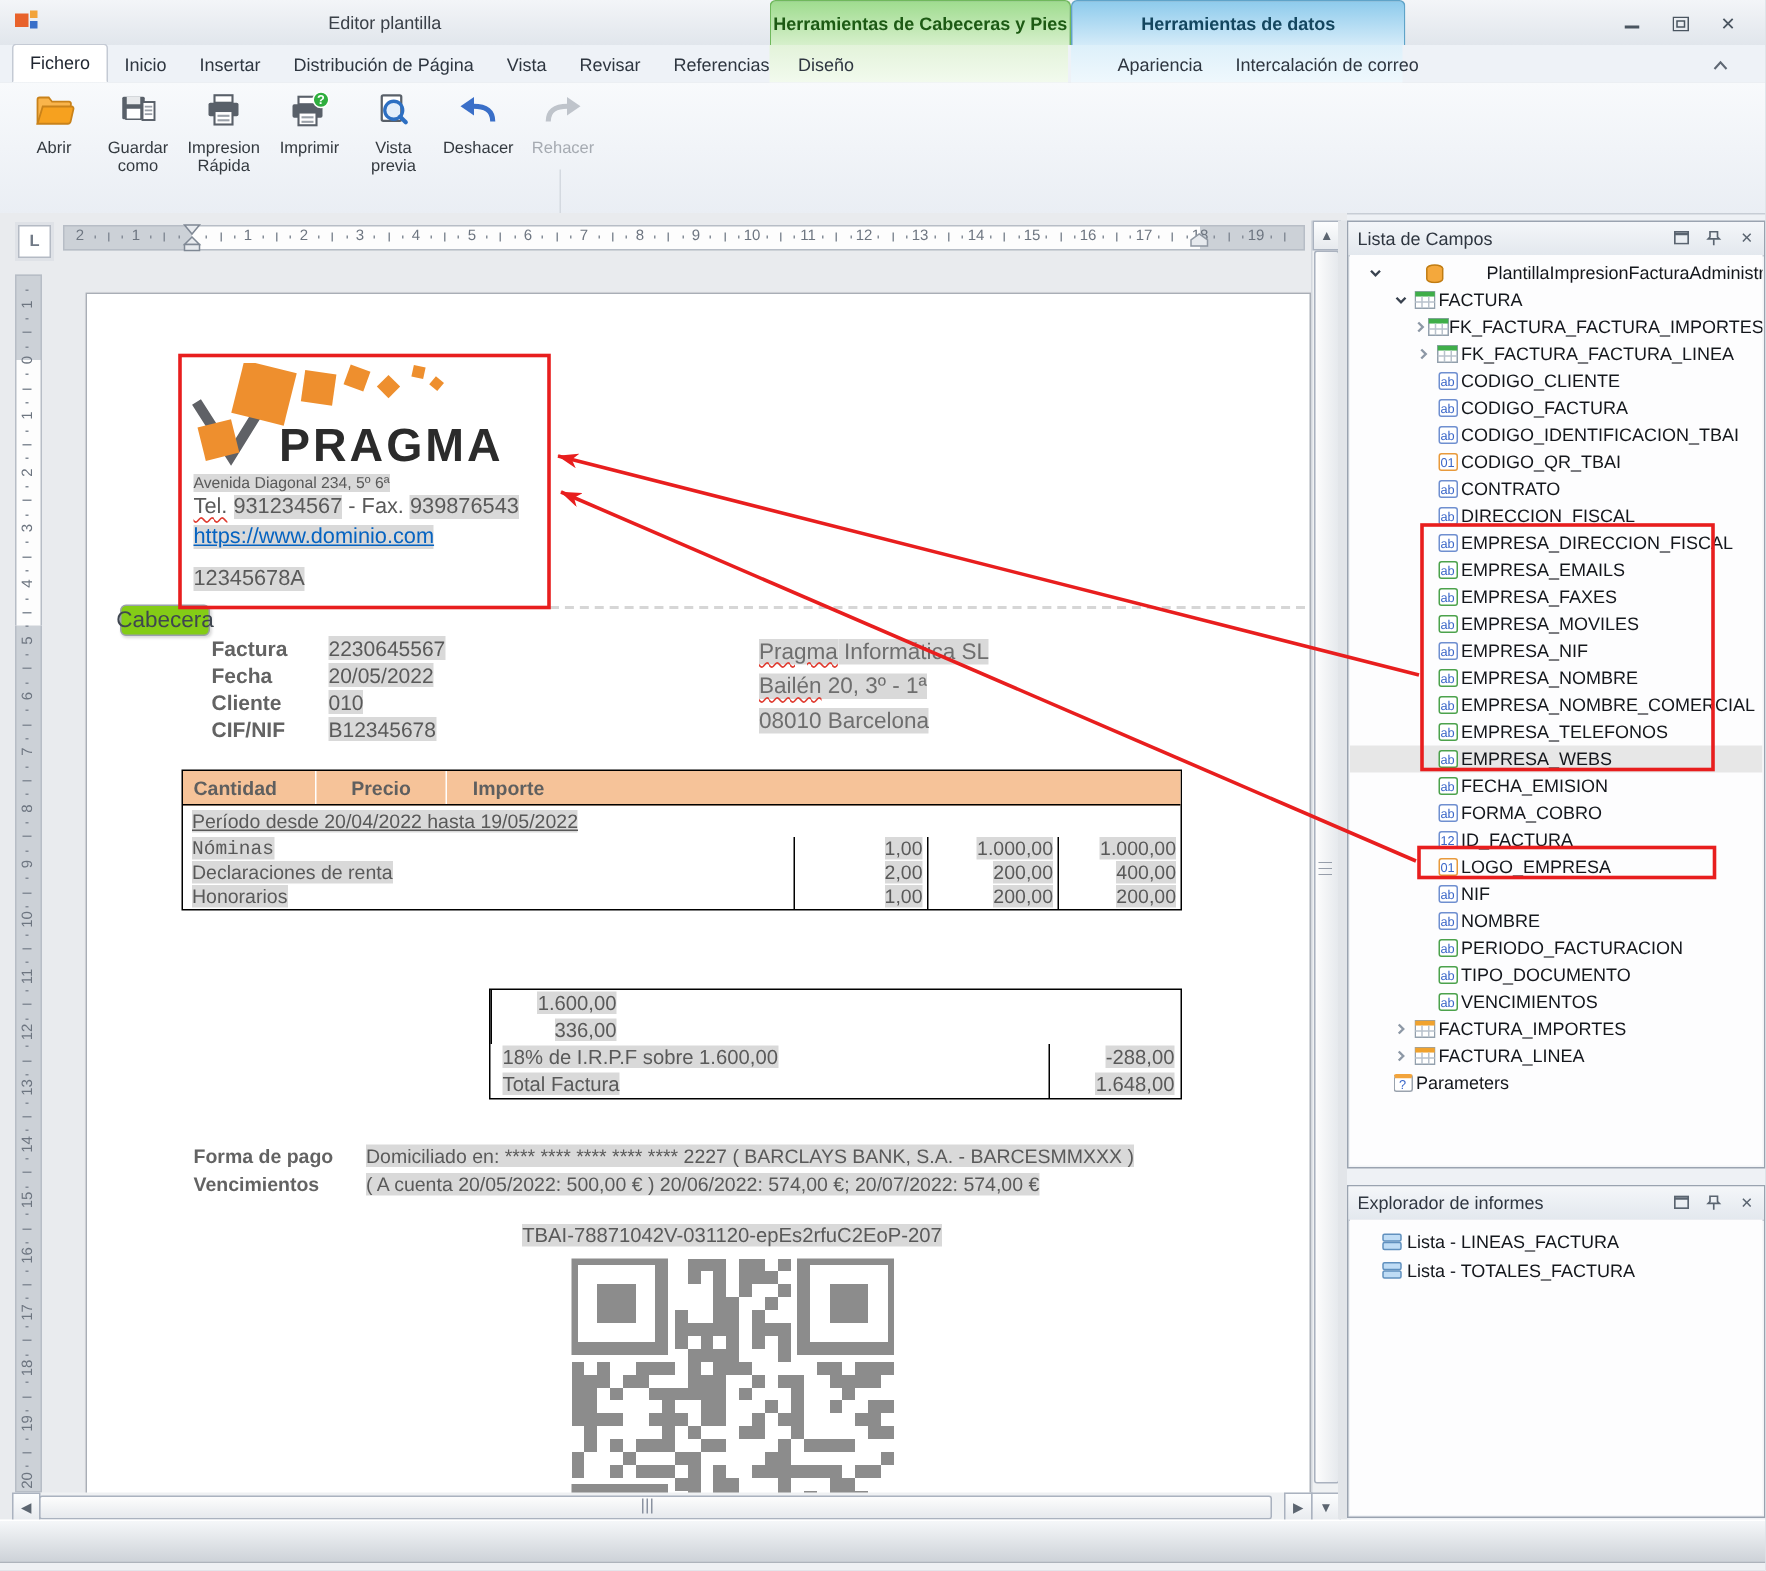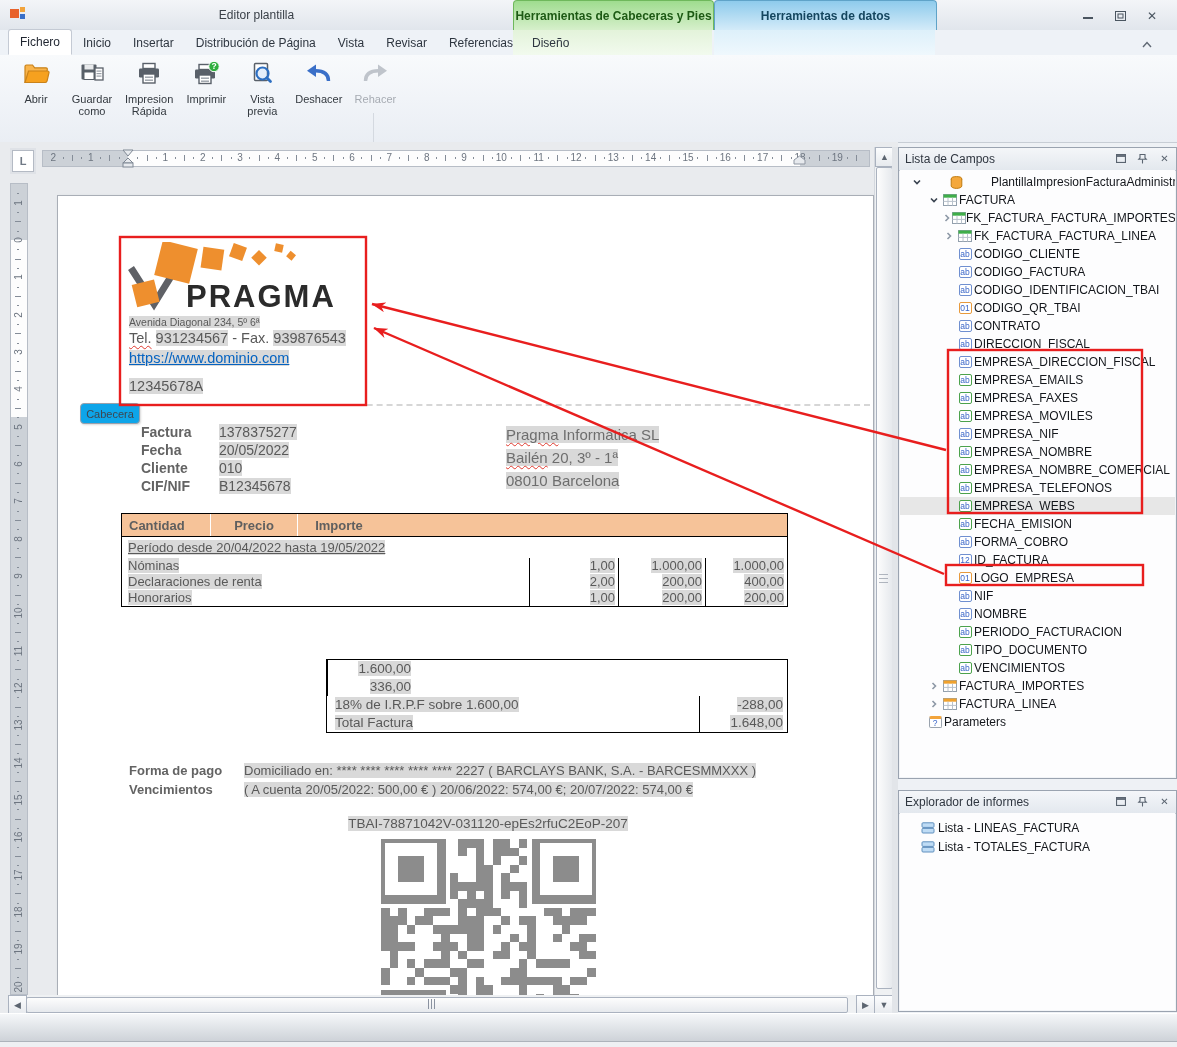--- a/index.html
+++ b/index.html
@@ -41,21 +41,21 @@
   .tickbar{position:absolute;width:1px;height:6px;background:#858d98;}
   .vtickdot{position:absolute;width:2px;height:1px;background:#858d98;}
   .vtickbar{position:absolute;width:6px;height:1px;background:#858d98;}
   .ticknum{position:absolute;width:14px;text-align:center;font-size:10px;color:#6d7580;}
   .vticknum{position:absolute;width:16px;height:14px;display:flex;align-items:center;justify-content:center;font-size:10px;color:#6d7580;transform:rotate(-90deg);}
   
   #page{left:57px;top:195px;width:815px;height:803px;background:#fff;border:1px solid #a9aeb6;box-shadow:2px 2px 3px rgba(120,126,136,.45);overflow:hidden;}
   .hl{background:#D9D9D9;}
   .doctx{color:#595959;}
   #dashline{left:60px;top:208px;width:752px;border-top:2px dashed #d6d6d6;}
-  #bandtab{left:22px;top:207px;width:58px;height:19px;background:#0ea5e9;border:1px solid #9aa0ab;border-radius:4px;font-size:11px;color:#3f4650;display:flex;align-items:center;justify-content:center;box-shadow:1px 1px 2px rgba(0,0,0,.15);}
+  #bandtab{left:22px;top:207px;width:58px;height:19px;background:#84cc16;border:1px solid #9aa0ab;border-radius:4px;font-size:15px;color:#3f4650;display:flex;align-items:center;justify-content:center;box-shadow:1px 1px 2px rgba(0,0,0,.15);}
   .sq{text-decoration:underline;text-decoration-style:wavy;text-decoration-color:#e03a2f;text-decoration-thickness:1px;text-underline-offset:2px;}
   .metarow{position:absolute;left:83px;height:17px;font-size:14px;}
   .metalbl{display:inline-block;width:78px;font-weight:bold;color:#636363;}
   #company{left:448px;top:227px;font-size:15px;color:#6e6e6e;line-height:23px;}
   
   #itable{left:63px;top:317px;width:665px;border:1px solid #000;font-size:13px;color:#595959;}
   .ithead{display:flex;height:22px;background:#F6C399;border-bottom:1px solid #000;font-weight:bold;color:#5f5f5f;}
   .ithead div{display:flex;align-items:center;justify-content:center;border-right:1px solid #fff;box-sizing:border-box;}
   .ithead div:first-child{justify-content:flex-start;padding-left:7px;}
   .ithead div:last-child{border-right:none;}
@@ -141,20 +141,24 @@
       <div class="tab active">Fichero</div>
       <div class="tab">Inicio</div>
       <div class="tab">Insertar</div>
       <div class="tab">Distribución de Página</div>
       <div class="tab">Vista</div>
       <div class="tab">Revisar</div>
       <div class="tab">Referencias</div>
     </div>
   <div class="abs tabs" id="design-tabs" style="left:521px;top:30px">
       <div class="tab">Diseño</div>
+    </div>
+  <div class="abs tabs" id="data-tabs" style="left:734px;top:30px">
+      <div class="tab">Apariencia</div>
+      <div class="tab">Intercalación de correo</div>
     </div>
   <div class="abs" style="left:1141px;top:36px"><svg width="12" height="10">
         <polyline points="2,7 6,2.5 10,7" fill="none" stroke="#5f6874" stroke-width="1.4"></polyline>
       </svg></div>
 
   <div class="abs" id="ribbon">
     <div class="abs" id="rbuttons">
         <div class="rbtn">
           <div class="ric"><svg width="28" height="28" viewBox="0 0 28 28">
               <path d="M3 22V6.5C3 5.7 3.7 5 4.5 5h6l2.2 2.8H24c.8 0 1.4.7 1.3 1.5l-.2 1.7z" fill="#F9B44B" stroke="#C9821A" stroke-width="1.2"></path>
@@ -437,41 +441,41 @@
     </div>
     <div class="abs doctx" style="left:71px;top:120px;font-size:10.5px"><span class="hl">Avenida Diagonal 234, 5º 6ª</span></div>
     <div class="abs doctx" style="left:71px;top:134px;font-size:14.5px"><span class="sq">Tel.</span> <span class="hl">931234567</span><span> - </span><span>Fax.</span> <span class="hl">939876543</span></div>
     <div class="abs" style="left:71px;top:154px;font-size:14.5px"><a class="hl" style="color:#0563C1" href="#">https://www.dominio.com</a></div>
     <div class="abs doctx" style="left:71px;top:182px;font-size:14.5px"><span class="hl">12345678A</span></div>
 
     <div class="abs" id="dashline"></div>
     <div class="abs" id="bandtab">Cabecera</div>
 
     <div id="metarows">
-        <div class="metarow" style="top: 228px;"><span class="metalbl">Factura</span><span class="hl doctx">1378375277</span></div>
+        <div class="metarow" style="top: 228px;"><span class="metalbl">Factura</span><span class="hl doctx">2230645567</span></div>
         <div class="metarow" style="top: 246px;"><span class="metalbl">Fecha</span><span class="hl doctx">20/05/2022</span></div>
         <div class="metarow" style="top: 264px;"><span class="metalbl">Cliente</span><span class="hl doctx">010</span></div>
         <div class="metarow" style="top: 282px;"><span class="metalbl">CIF/NIF</span><span class="hl doctx">B12345678</span></div>
       </div>
     <div class="abs" id="company">
         <div><span class="hl sq">Pragma</span><span class="hl"> Informática SL</span></div>
         <div><span class="hl sq">Bailén</span><span class="hl"> 20, 3º - 1ª</span></div>
         <div><span class="hl">08010 Barcelona</span></div>
       </div>
 
     <div class="abs" id="itable">
       <div class="ithead" id="ithead">
           <div style="width: 89px;">Cantidad</div>
           <div style="width: 87px;">Precio</div>
           <div style="width: 82px;">Importe</div>
         </div>
       <div class="itperiod"><span class="hl" style="text-decoration:underline">Período desde 20/04/2022 hasta 19/05/2022</span></div>
       <div id="itrows">
           <div class="itrow">
-            <div class="itc0" style="width: 407px;"><span class="hl">Nóminas</span></div>
+            <div class="itc0" style="width: 407px; font-family: Liberation Mono, monospace;"><span class="hl">Nóminas</span></div>
             <div class="itc" style="width: 89px;"><span class="hl">1,00</span></div>
             <div class="itc" style="width: 87px;"><span class="hl">1.000,00</span></div>
             <div class="itc" style="width: 82px;"><span class="hl">1.000,00</span></div>
           </div>
           <div class="itrow">
             <div class="itc0" style="width: 407px;"><span class="hl">Declaraciones de renta</span></div>
             <div class="itc" style="width: 89px;"><span class="hl">2,00</span></div>
             <div class="itc" style="width: 87px;"><span class="hl">200,00</span></div>
             <div class="itc" style="width: 82px;"><span class="hl">400,00</span></div>
           </div>

